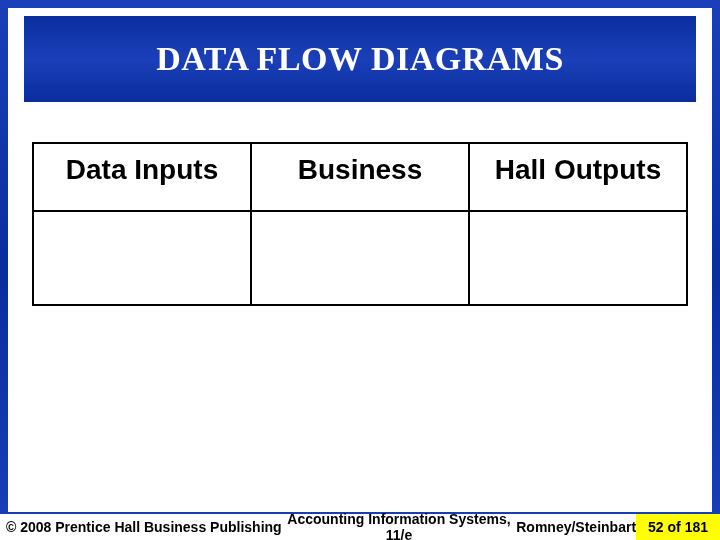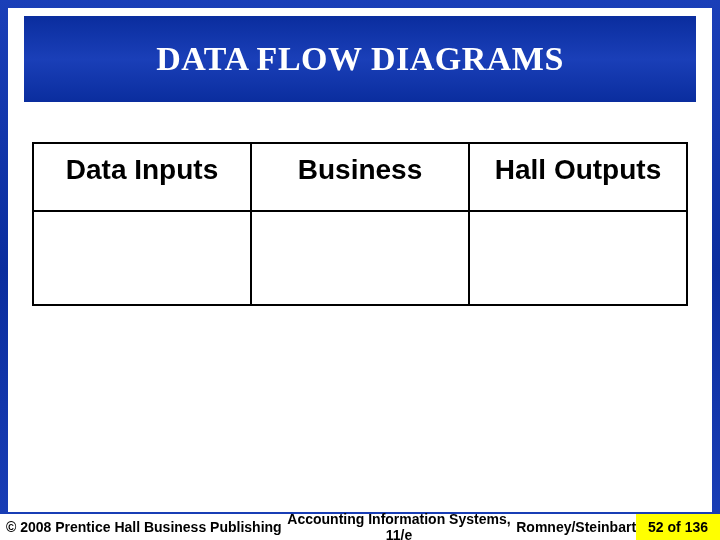--- a/index.html
+++ b/index.html
@@ -113,15 +113,15 @@
         </tbody>
       </table>
     </div>
 
   </div>
 
   <div class="footer">
     <div class="copyright">© 2008 Prentice Hall Business Publishing</div>
     <div class="center">Accounting Information Systems, 11/e</div>
     <div class="authors">Romney/Steinbart</div>
-    <div class="pagebox">52 of 136</div>
+    <div class="pagebox">52 of 181</div>
   </div>
 </div>
 
 </body></html>

